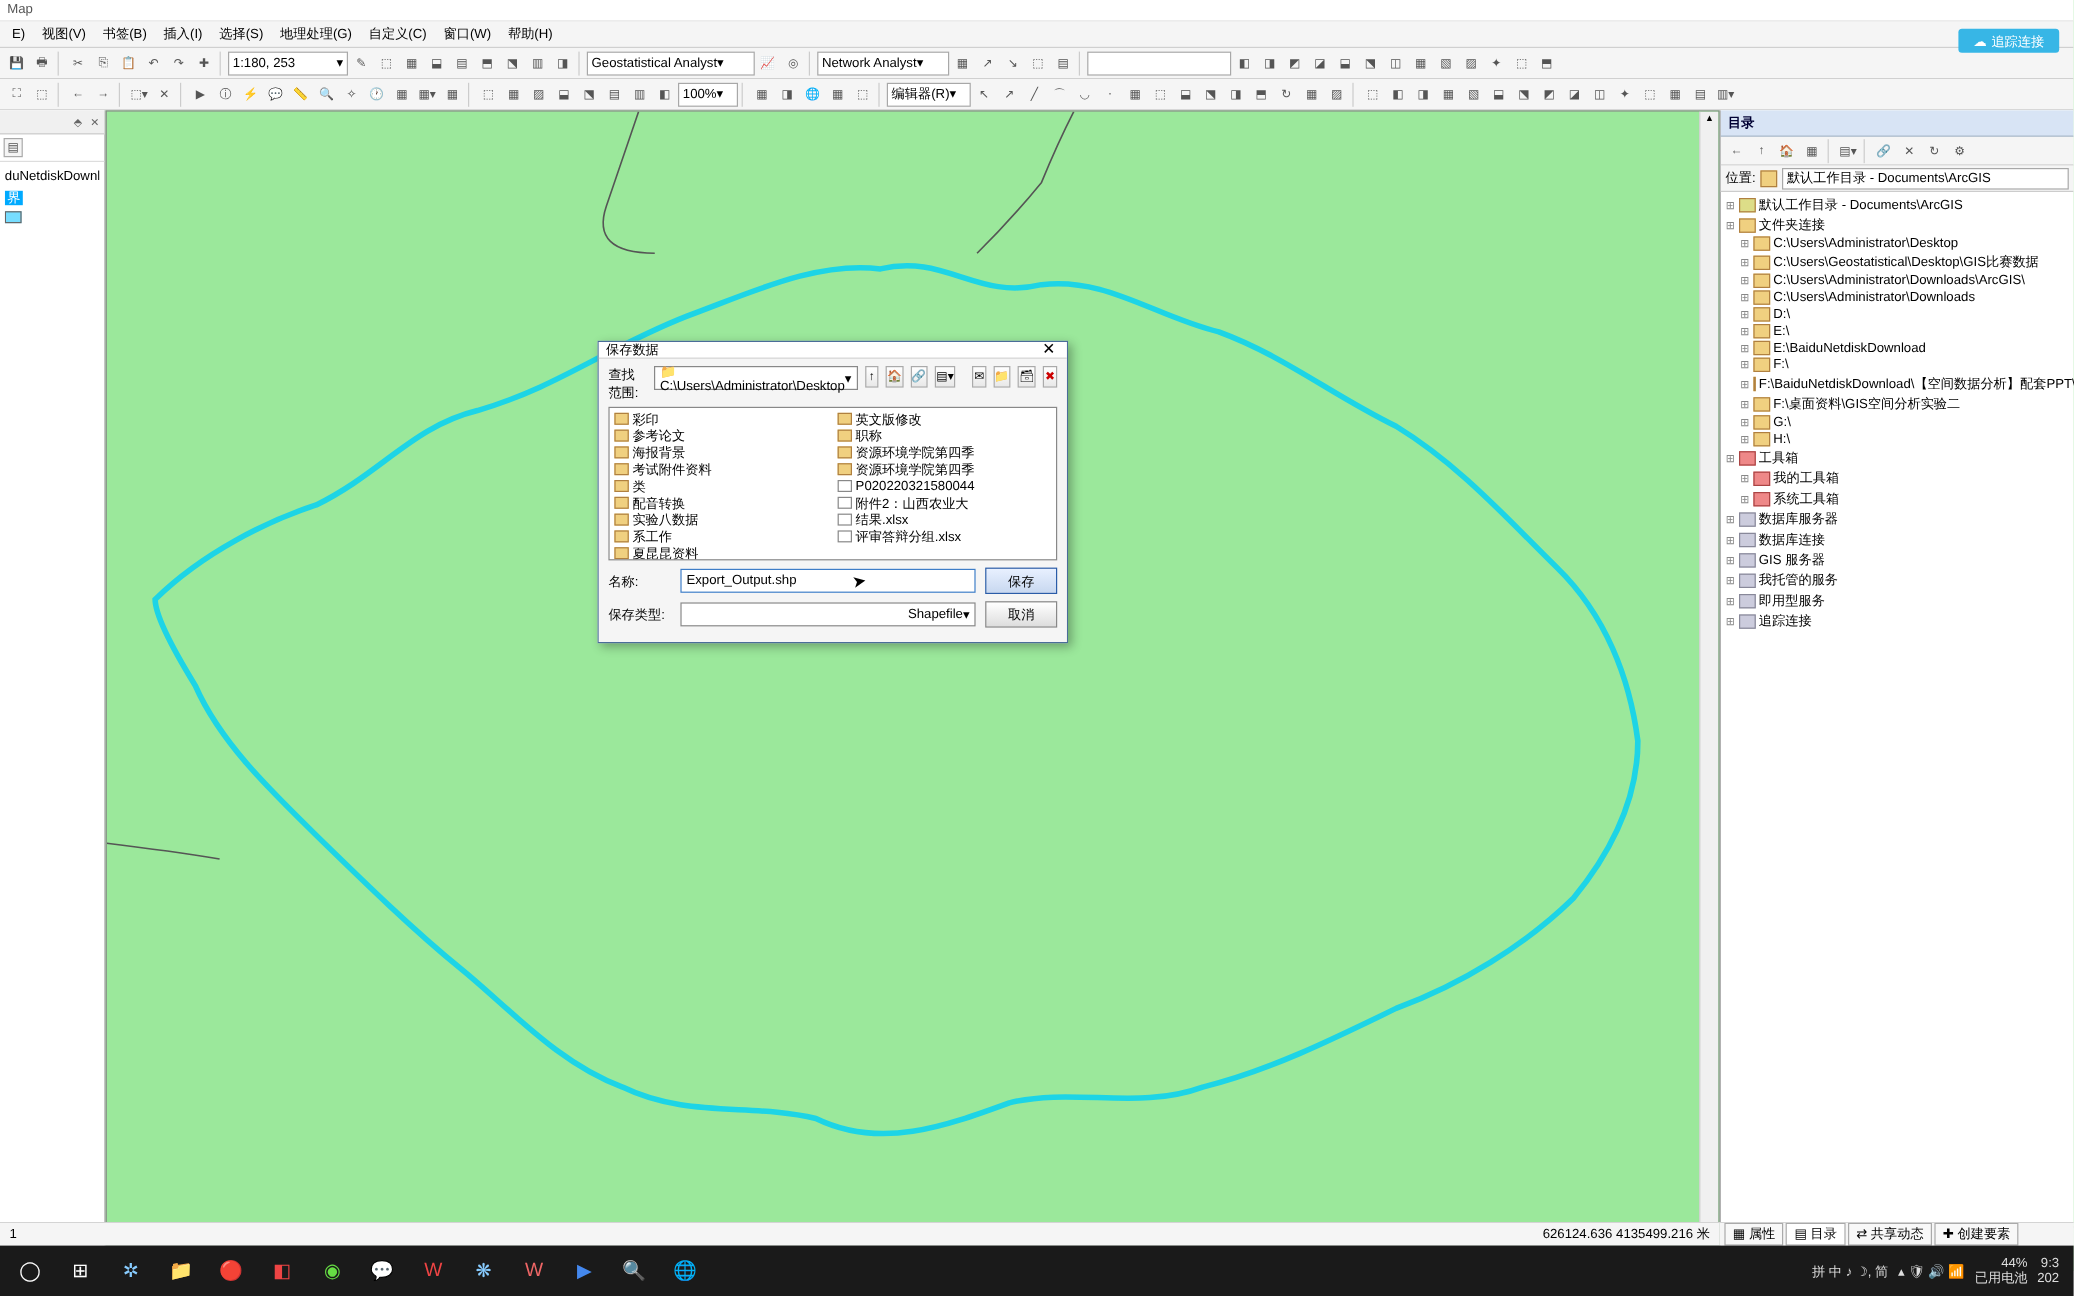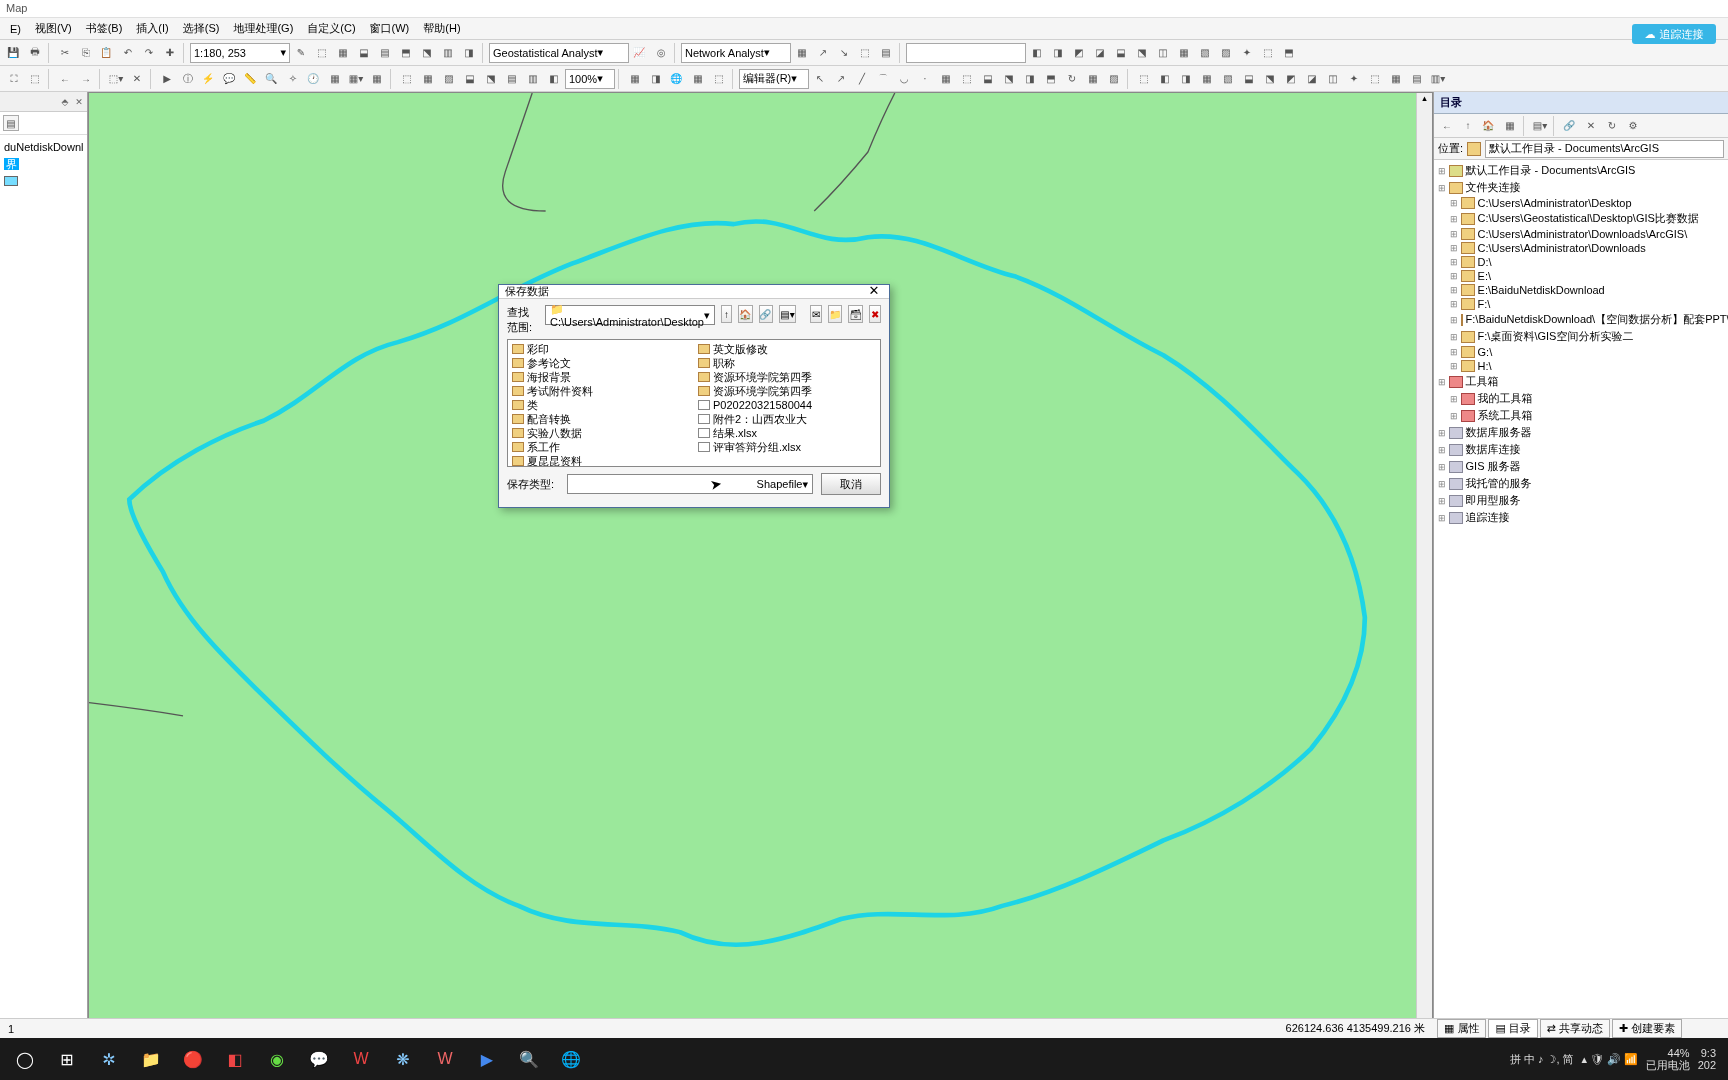--- a/index.html
+++ b/index.html
@@ -488,20 +488,25 @@
             <div class="file-row">
               <span class="file-ico xl"></span>
               <span>评审答辩分组.xlsx</span>
             </div>
           </div>
       </div>
 
     </div>
     <div class="dlg-form">
       <div class="dlg-form-row">
+        <span class="dlg-label">名称:</span>
+        <input class="dlg-input" value="Export_Output.shp" style="">
+        <button class="dlg-btn primary">保存</button>
+      </div>
+      <div class="dlg-form-row">
         <span class="dlg-label">保存类型:</span>
         <span class="dlg-select">
             <span>Shapefile</span>
             <span>▾</span>
           </span>
         <button class="dlg-btn">取消</button>
       </div>
     </div>
   </div>
 </div>

